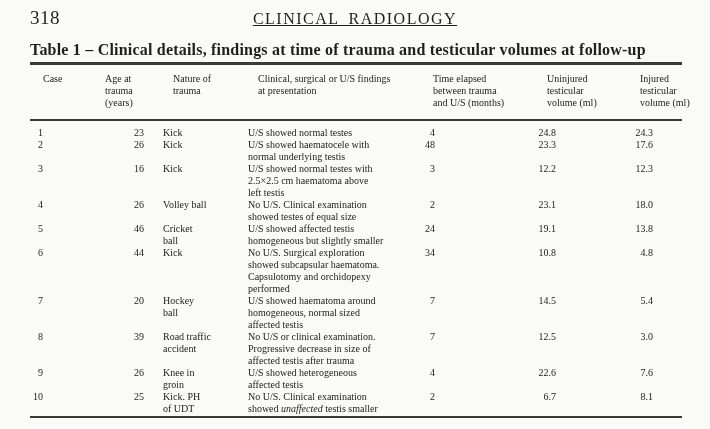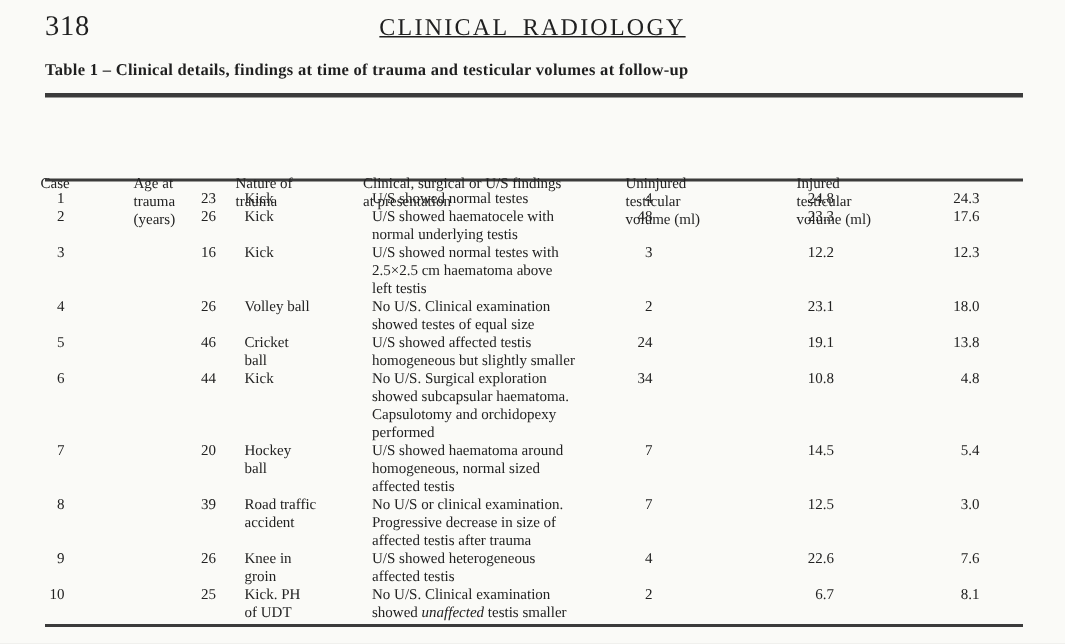--- a/index.html
+++ b/index.html
@@ -24,43 +24,42 @@
     left: 0; right: 0; top: 10px;
     text-align: center;
     font-size: 16px;
     letter-spacing: 1.5px;
     word-spacing: 4px;
     text-decoration: underline;
   }
   .table-title {
     position: absolute;
     left: 30px; top: 41px;
-    font-size: 11px;
+    font-size: 16px;
     font-weight: bold;
     letter-spacing: 0.2px;
   }
   .rule {
     position: absolute;
     left: 30px;
     width: 652px;
     background: #3b3b3b;
   }
   .rule-top   { top: 62px;  height: 2.5px; }
   .rule-mid   { top: 119px; height: 1.5px; }
   .rule-bottom{ top: 416px; height: 2px; }
 
   .grid-row {
     display: grid;
     grid-template-columns: 65px 68px 85px 175px 114px 93px 70px;
   }
   .thead {
     position: absolute;
-    left: 24px; top: 73px;
+    left: 40px; top: 73px;
     width: 670px;
-    margin-top: 44px;
   }
   .tbody {
     position: absolute;
     left: 30px; top: 127px;
     width: 670px;
   }
   .cell, .hcell {
     font-size: 10px;
     line-height: 12px;
     white-space: pre-line;
@@ -89,20 +88,23 @@
 
   <div class="thead grid-row">
     <div class="hcell c-case">Case</div>
     <div class="hcell">Age at
 trauma
 (years)</div>
     <div class="hcell">Nature of
 trauma</div>
     <div class="hcell">Clinical, surgical or U/S findings
 at presentation</div>
+    <div class="hcell">Time elapsed
+between trauma
+and U/S (months)</div>
     <div class="hcell">Uninjured
 testicular
 volume (ml)</div>
     <div class="hcell">Injured
 testicular
 volume (ml)</div>
   </div>
 
   <div class="tbody">
 

